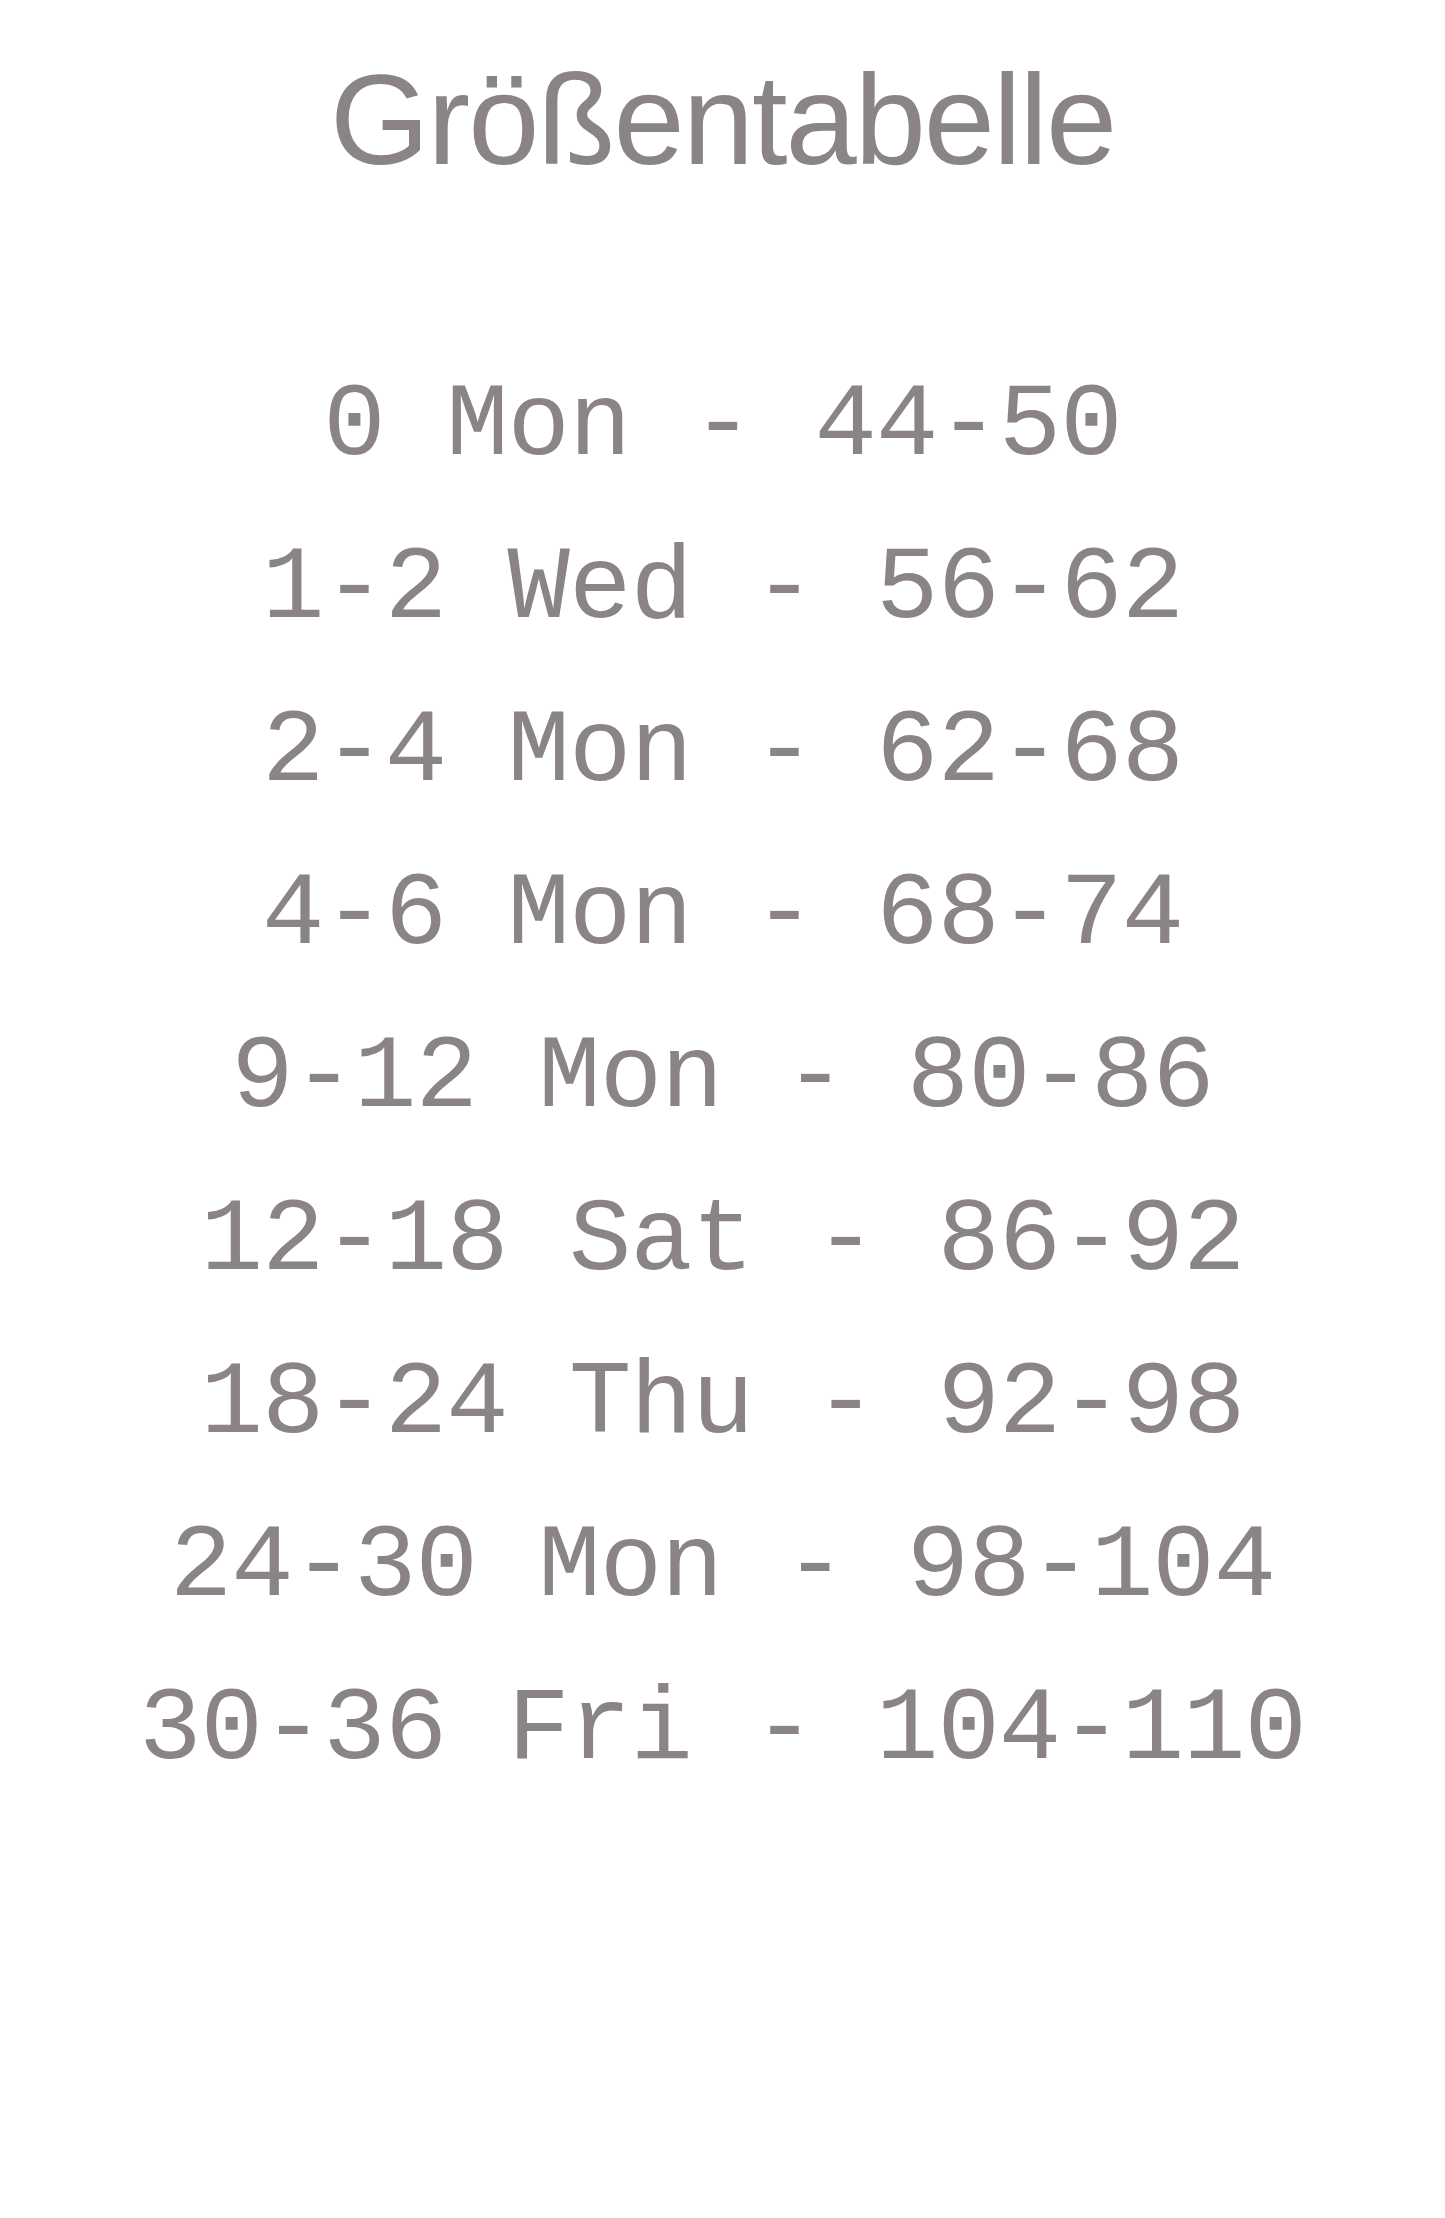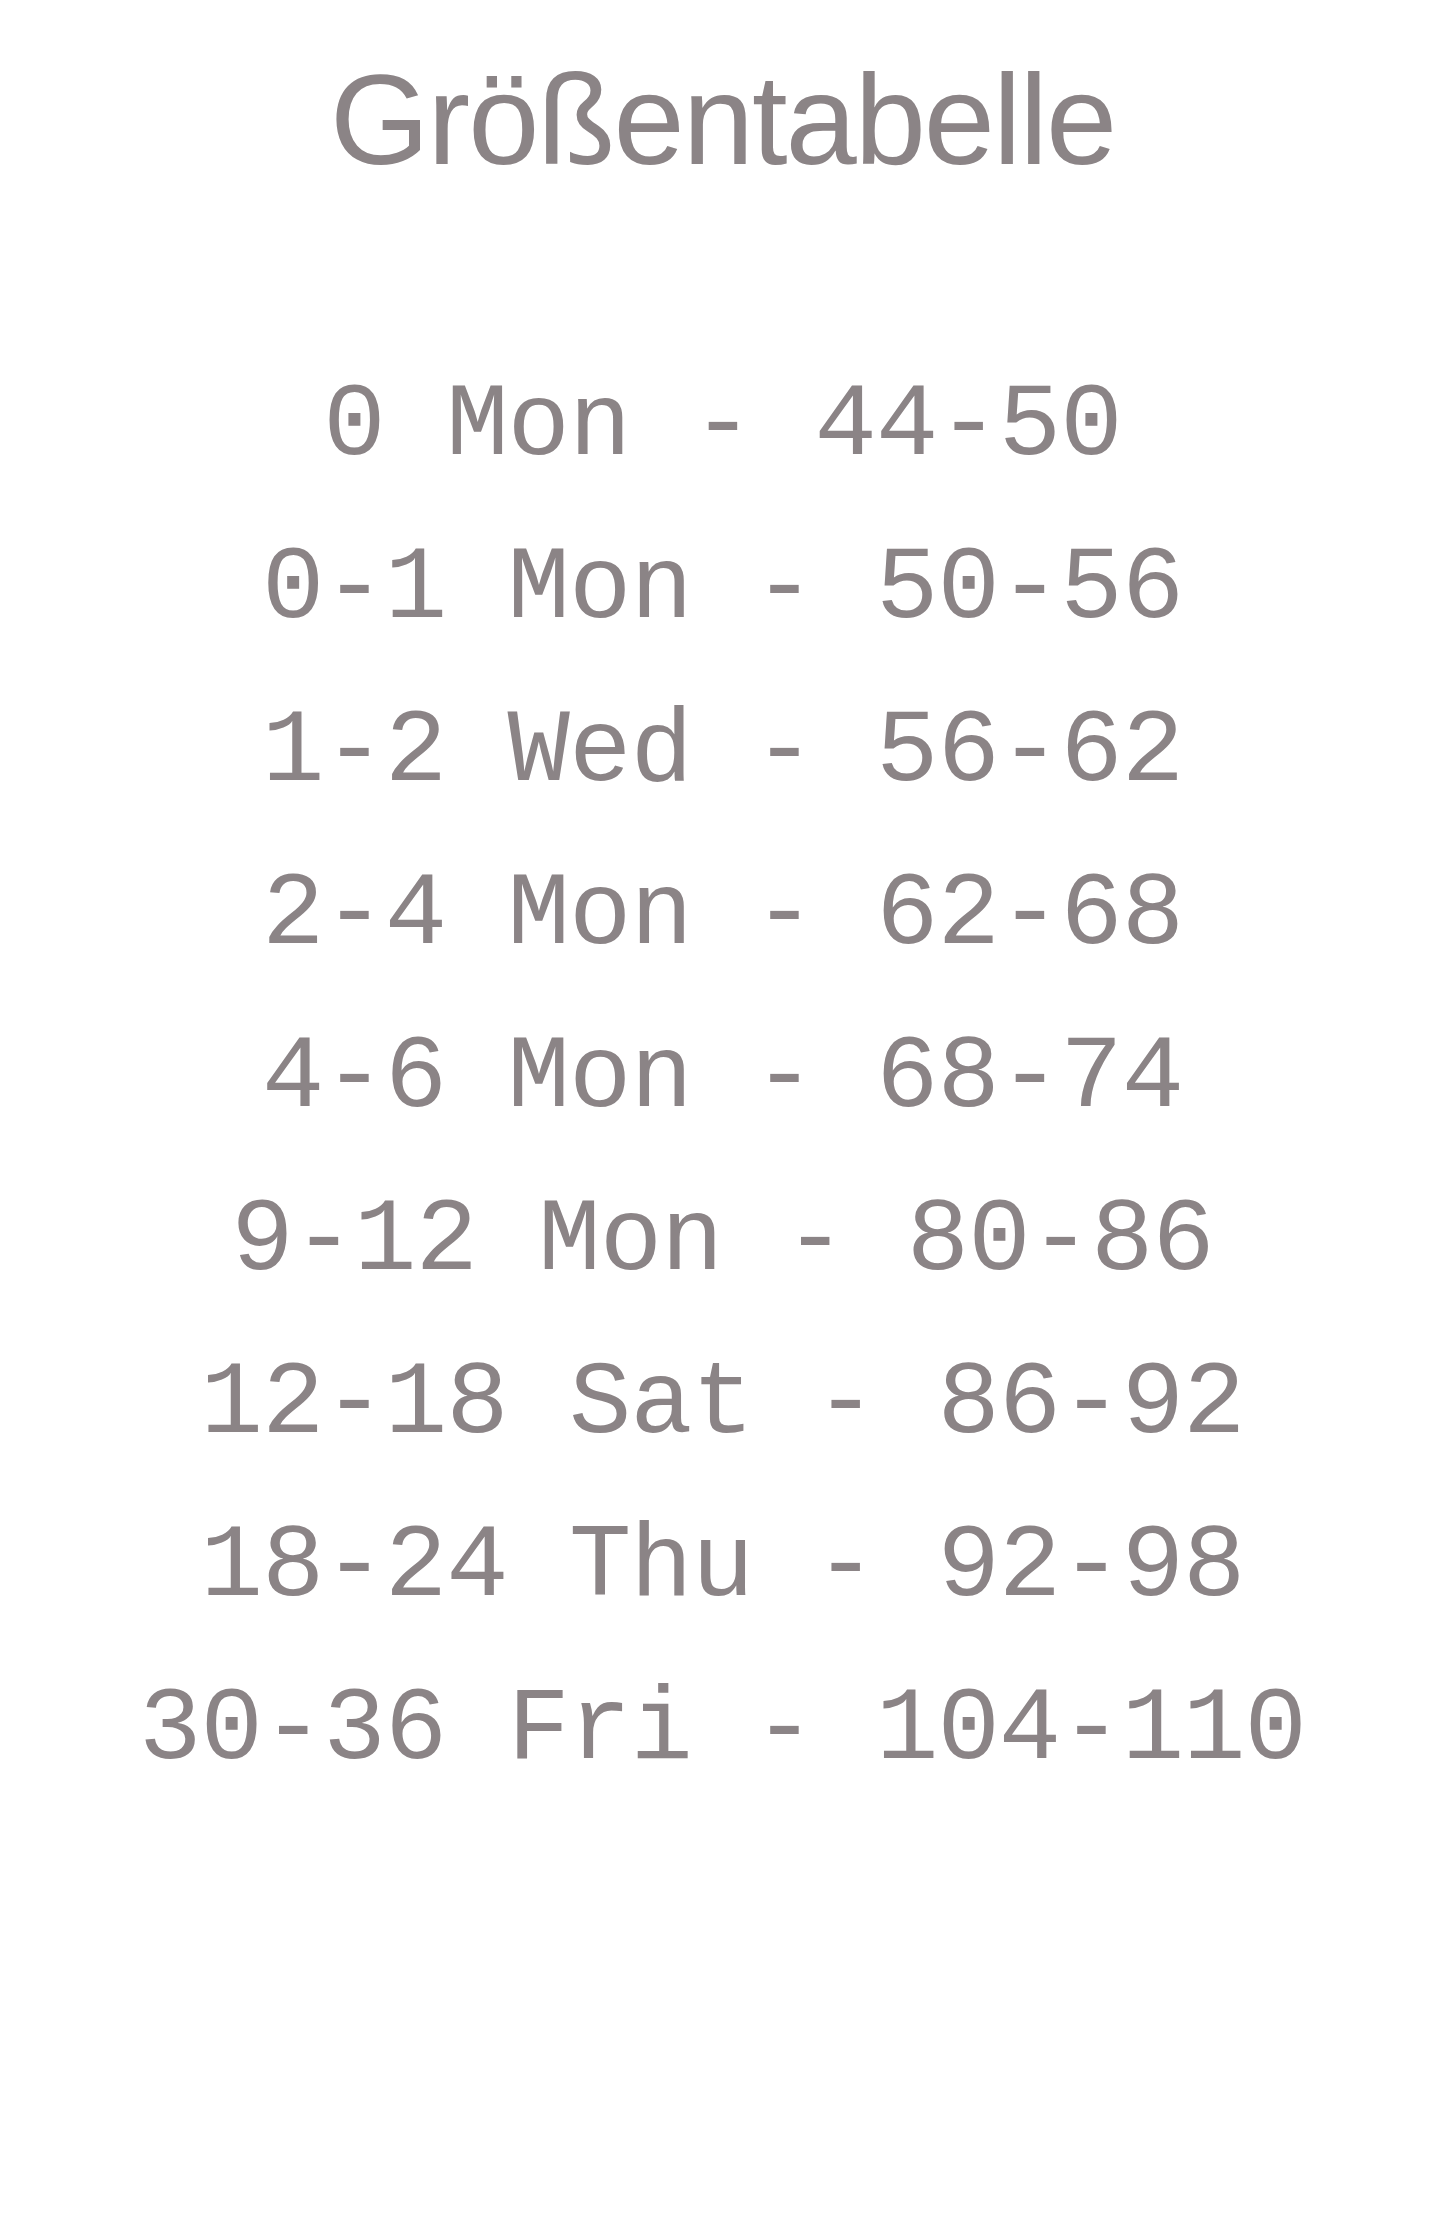--- a/index.html
+++ b/index.html
@@ -43,22 +43,22 @@
   }
 </style>
 </head>
 <body>
 
 <div class="canvas">
   <h1 class="title">Größentabelle</h1>
 
   <div class="size-list">
     <div class="size-row">0 Mon - 44-50</div>
-    <div class="size-row">0-1 Mon - 50-56</div>
     <div class="size-row">1-2 Wed - 56-62</div>
     <div class="size-row">2-4 Mon - 62-68</div>
     <div class="size-row">4-6 Mon - 68-74</div>
     <div class="size-row">9-12 Mon - 80-86</div>
     <div class="size-row">12-18 Sat - 86-92</div>
     <div class="size-row">18-24 Thu - 92-98</div>
+    <div class="size-row">24-30 Mon - 98-104</div>
     <div class="size-row">30-36 Fri - 104-110</div>
   </div>
 </div>
 
 </body></html>

